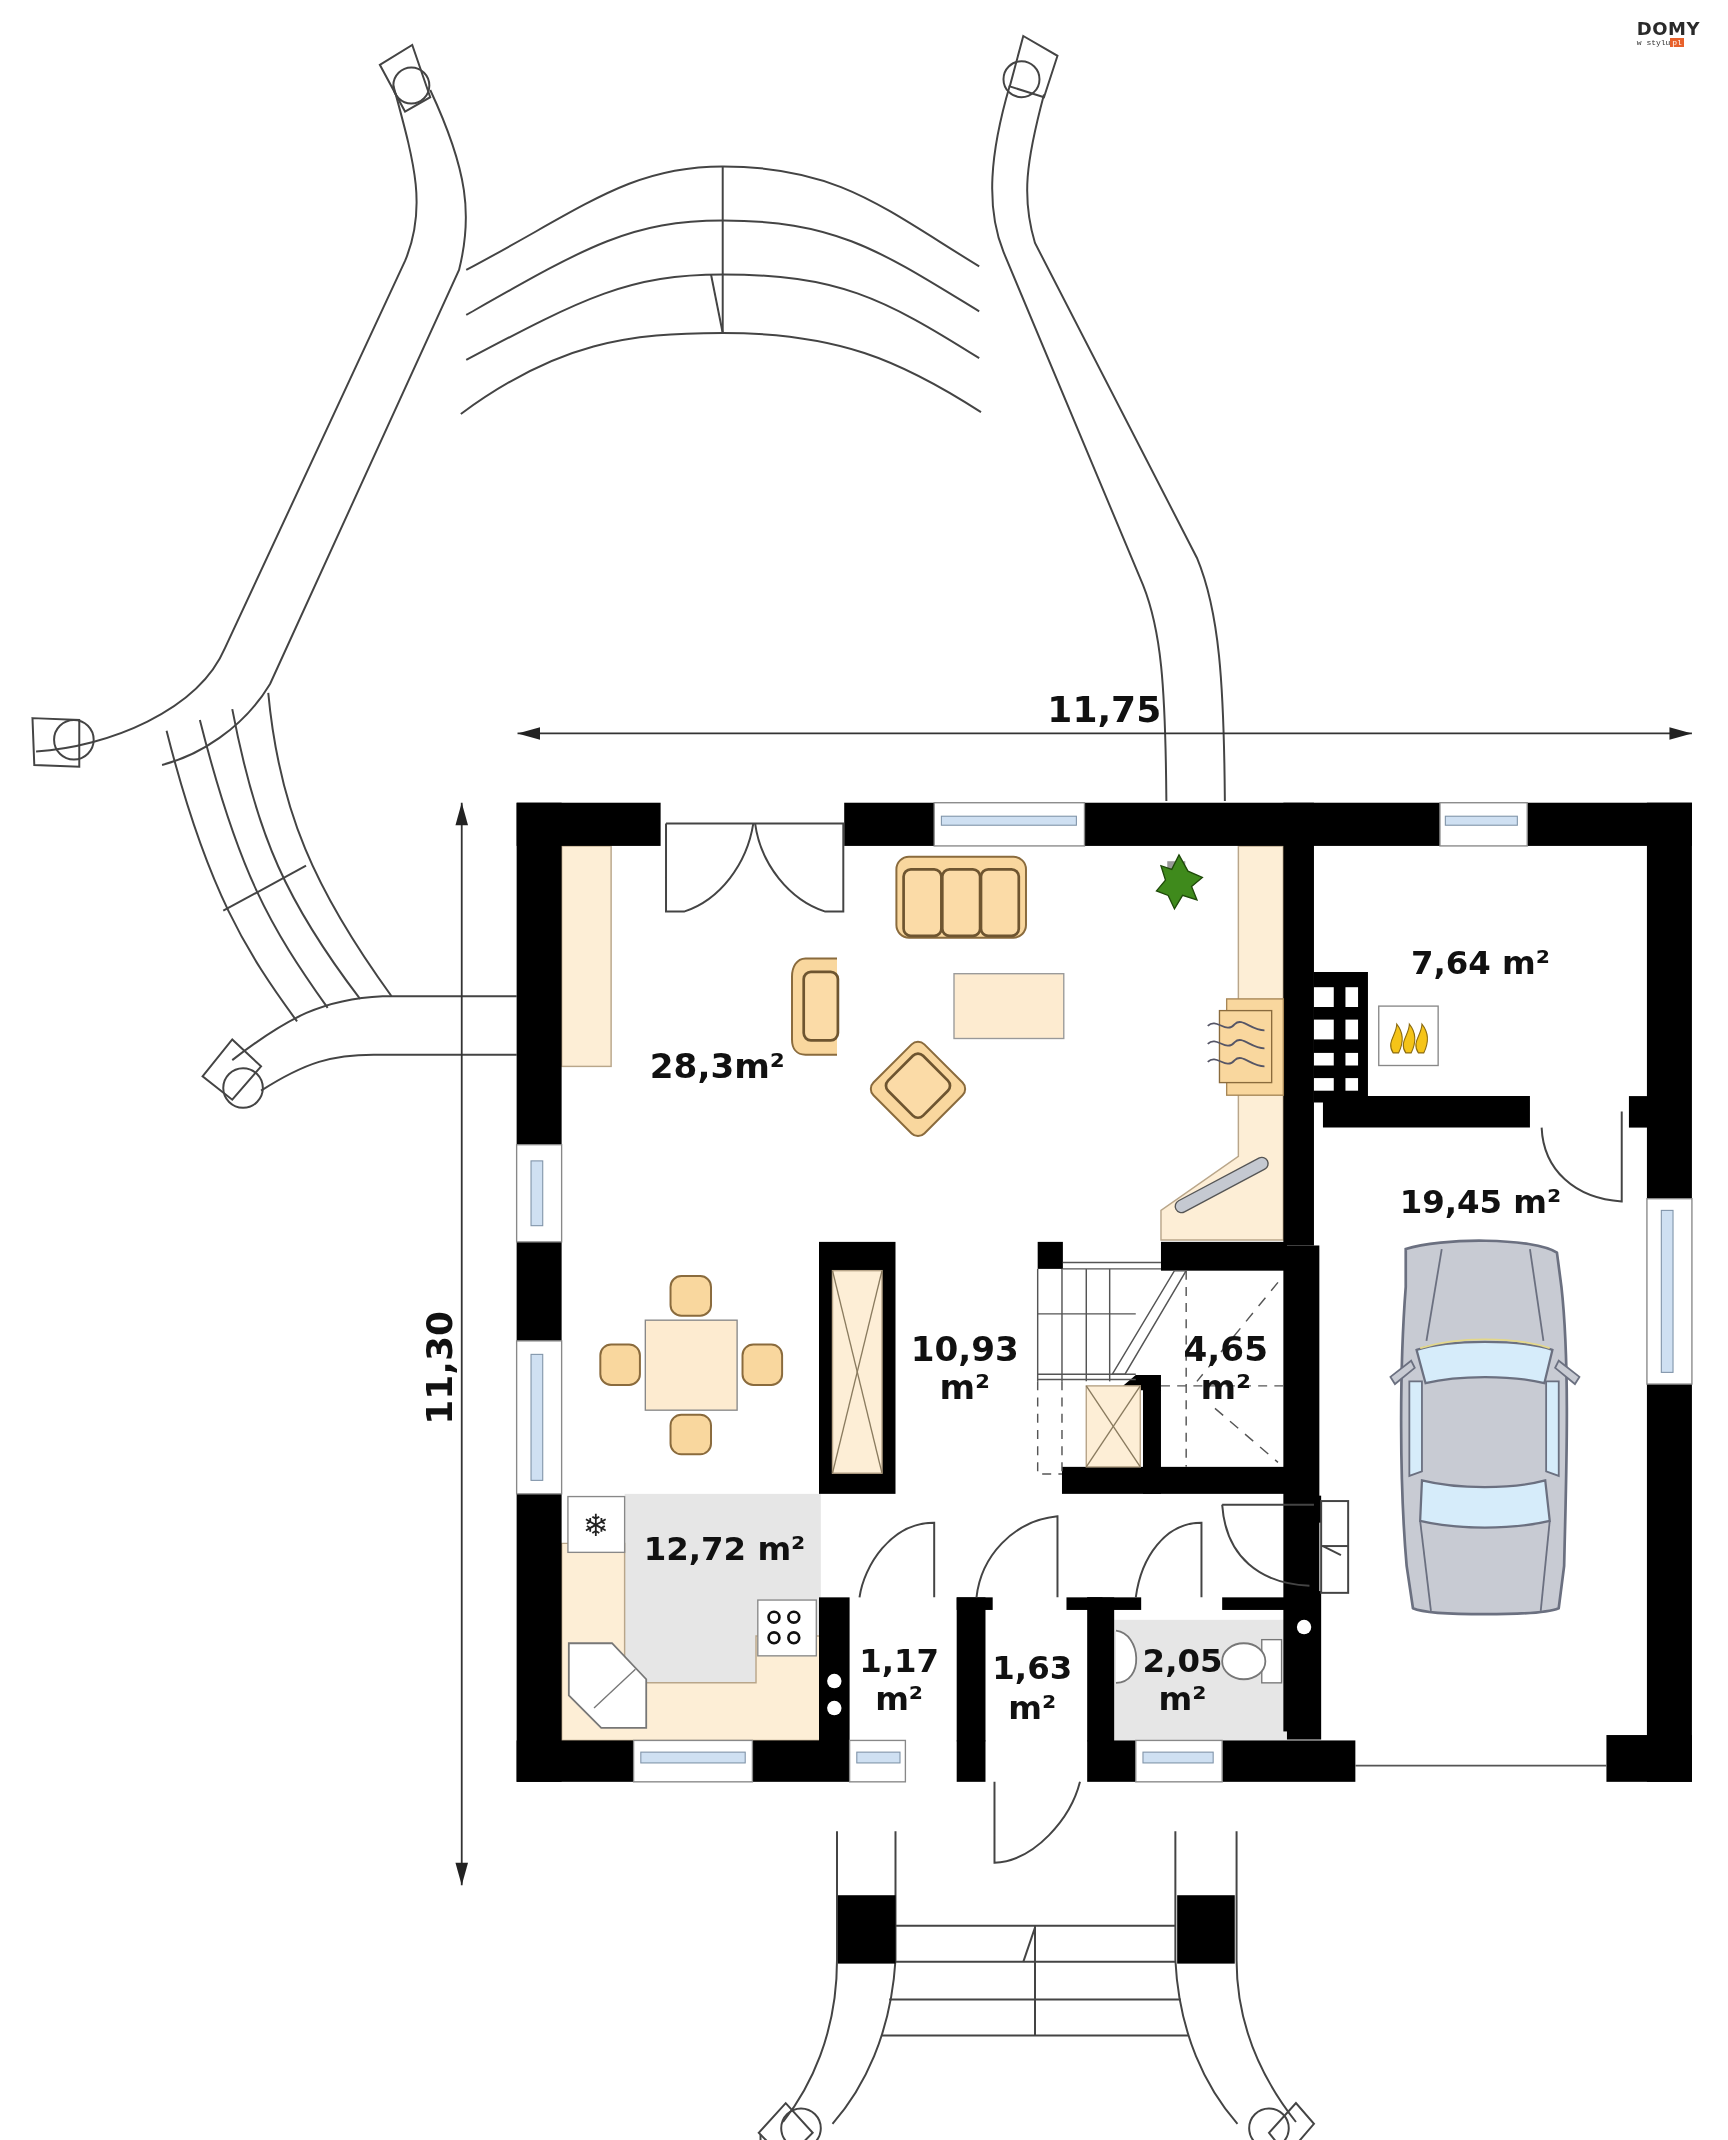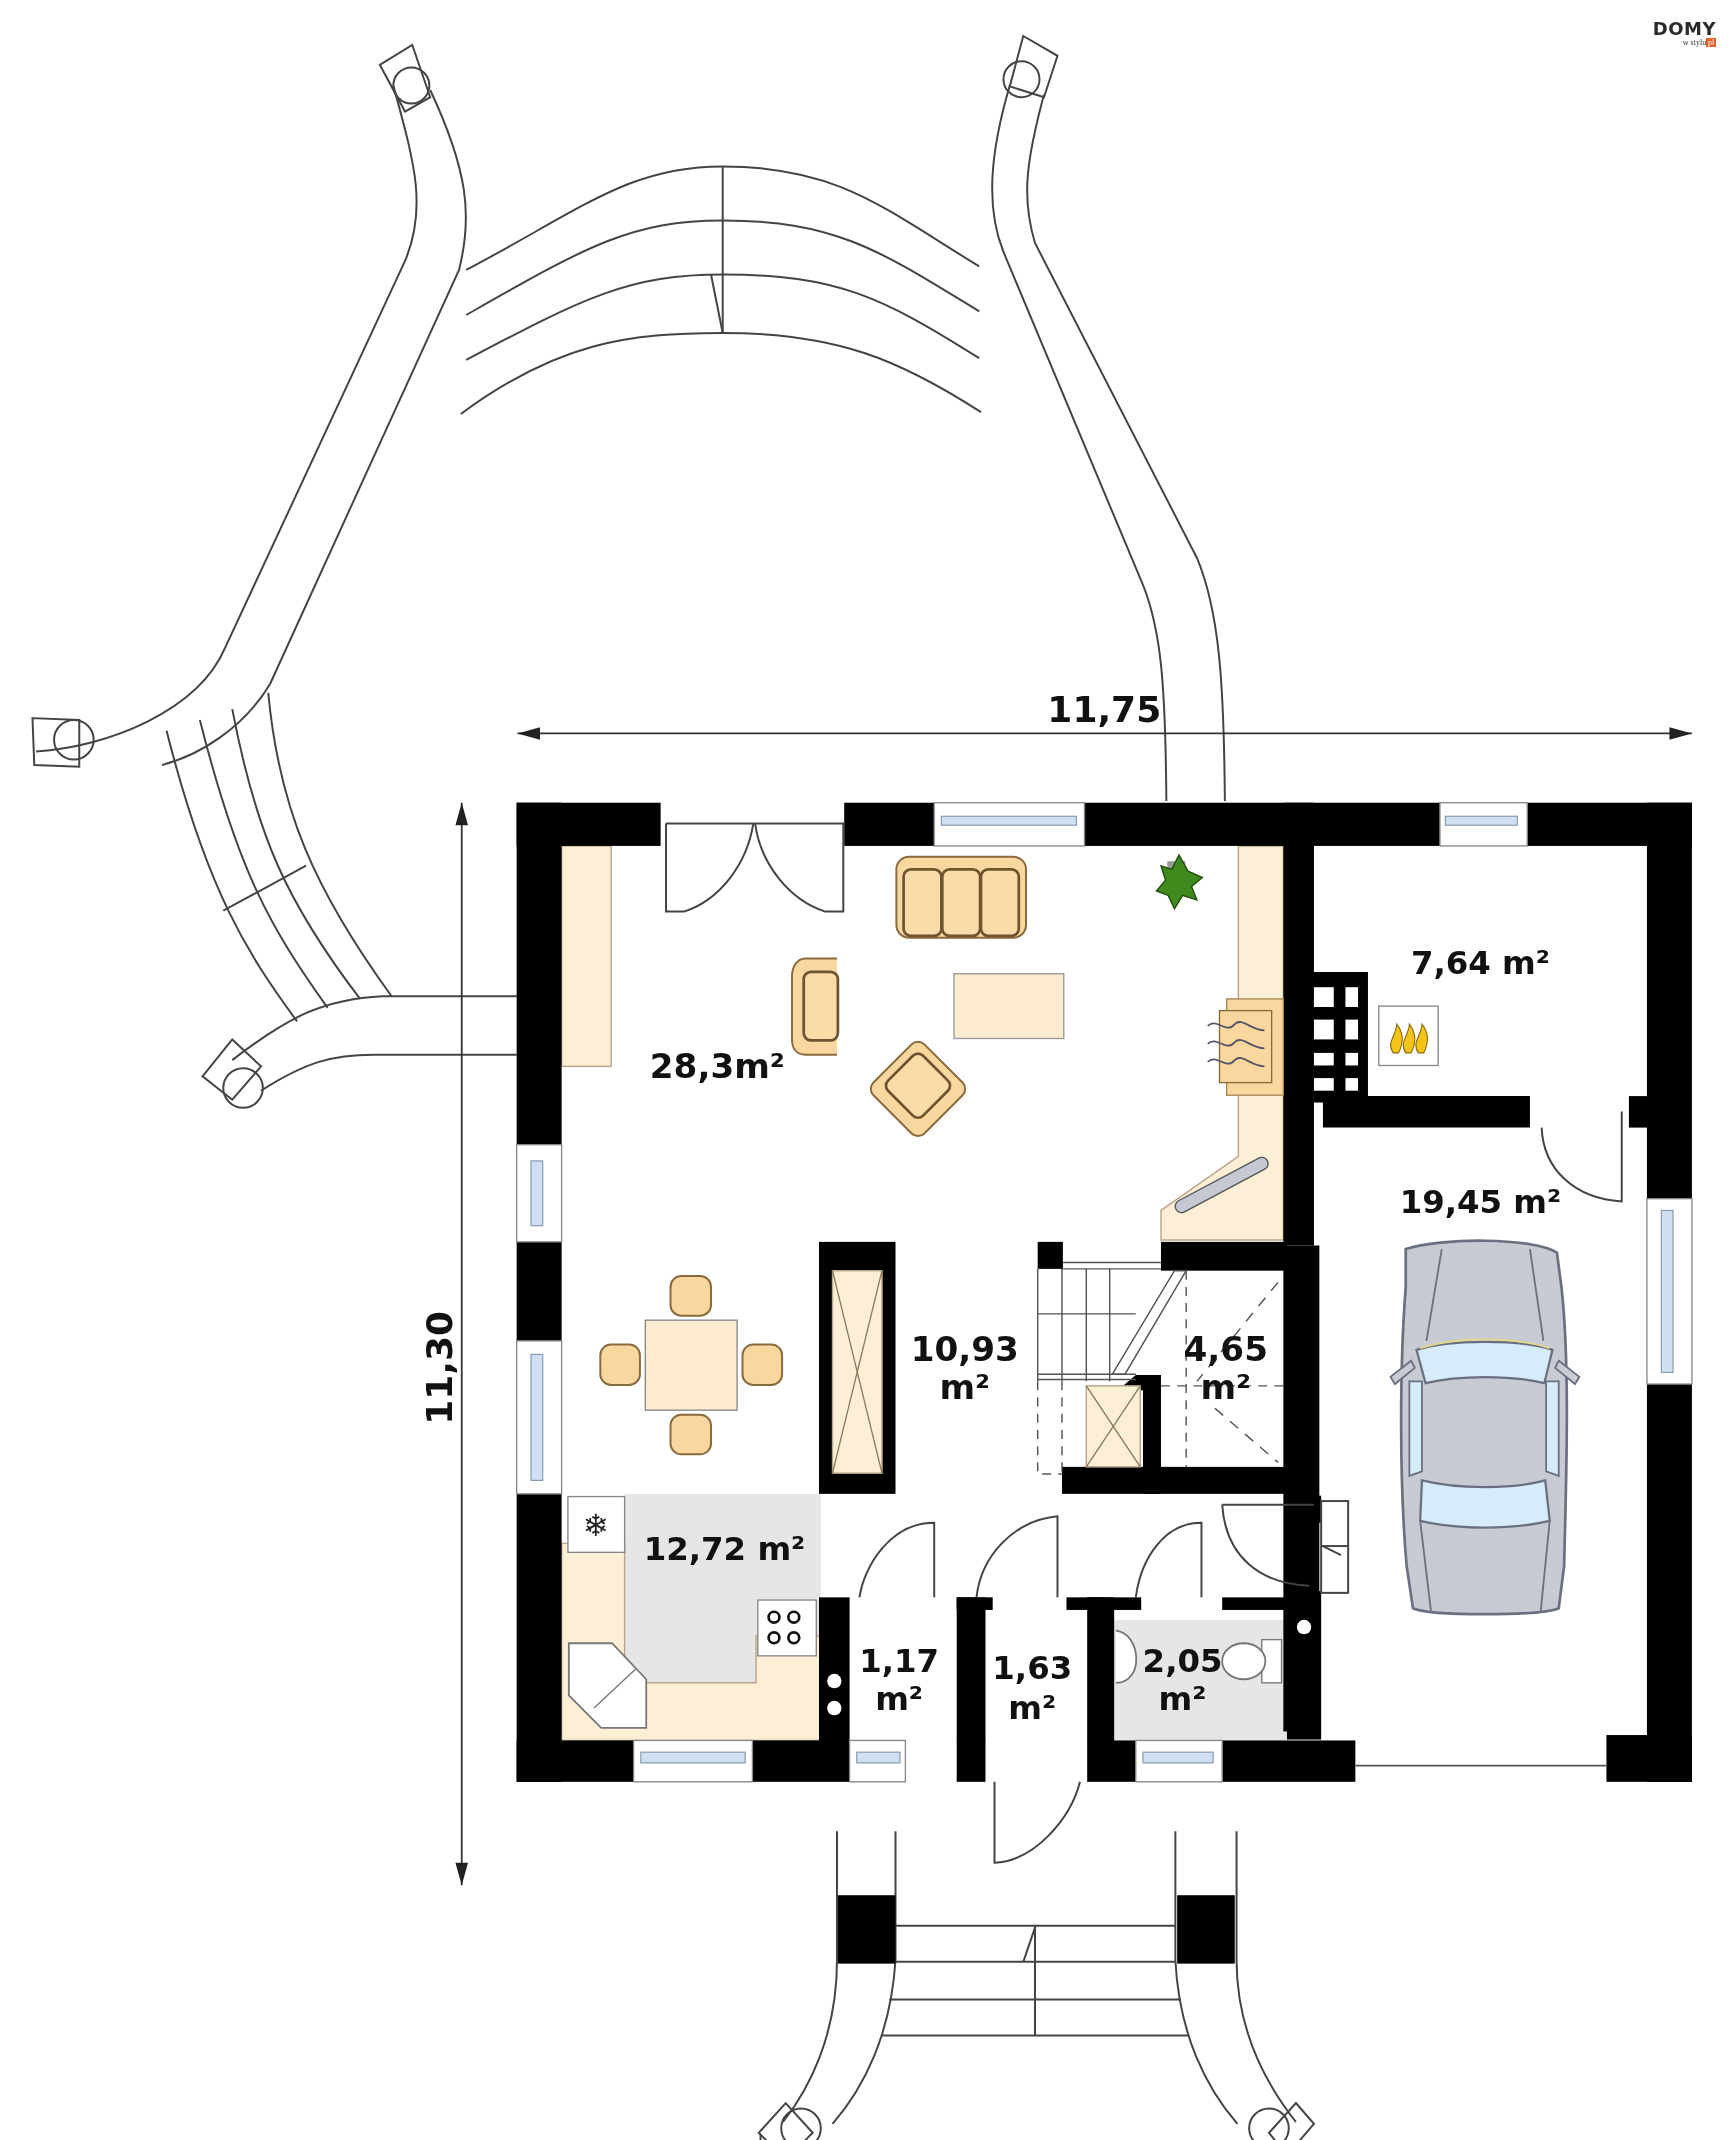--- a/index.html
+++ b/index.html
@@ -9,23 +9,23 @@
   .dim { font-family: "DejaVu Sans", sans-serif; font-weight: bold; fill: #111; font-size: 40px; }
   .thin { fill: none; stroke: #444; stroke-width: 2.2; }
   .thin2 { fill: none; stroke: #555; stroke-width: 1.6; }
   .wall { fill: #000; }
   .win-frame { fill: #fff; stroke: #888; stroke-width: 1.5; }
   .win-glass { fill: #cfe0f2; stroke: #7f93a8; stroke-width: 1.2; }
   .beige { fill: #fdeed6; stroke: #b9a68a; stroke-width: 1.6; }
   .sofa { fill: #f9d79e; stroke: #8a6b3d; stroke-width: 2.2; }
   .sofa-inner { fill: #fbdba7; stroke: #6e5530; stroke-width: 3; }
   .gray-floor { fill: #e6e6e6; }
-  .logo { position: absolute; right: 12px; top: 20px; text-align: right; }
+  .logo { position: absolute; right: 28px; top: 20px; }
   .logo .big { font-family: "DejaVu Sans", sans-serif; font-weight: bold; font-size: 18px; color: #2a2a2a; letter-spacing: 0.5px; line-height: 18px; }
-  .logo .small { font-family: Liberation Serif, serif; font-size: 8px; color: #333; }
+  .logo .small { font-family: Liberation Mono, monospace; font-size: 8px; color: #333; }
   .logo .pl { background: #e8612b; color: #fff; padding: 0 1.8px; font-size: 8px; }
 </style>
 </head>
 <body>
 
 <div class="logo">
   <div class="big">DOMY</div>
   <div class="small"><span>w stylu</span><span class="pl">pl</span></div>
 </div>
 

